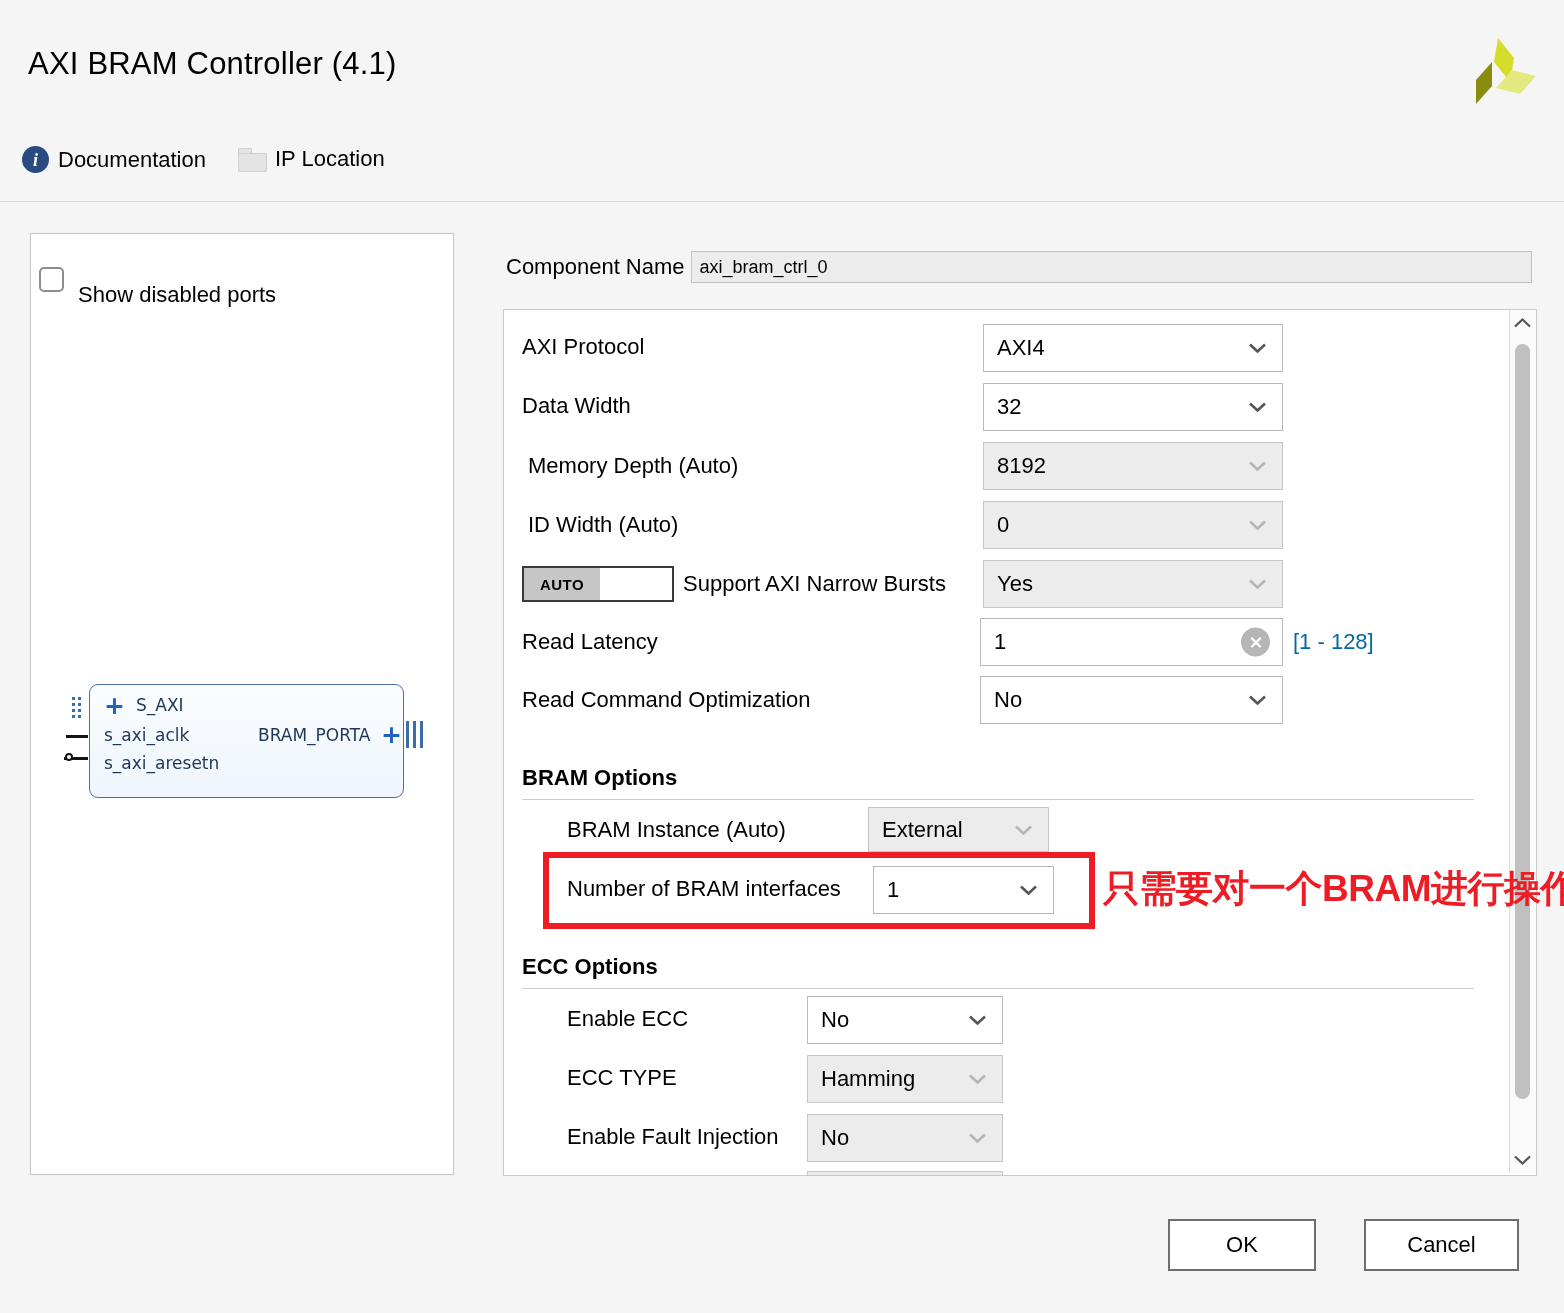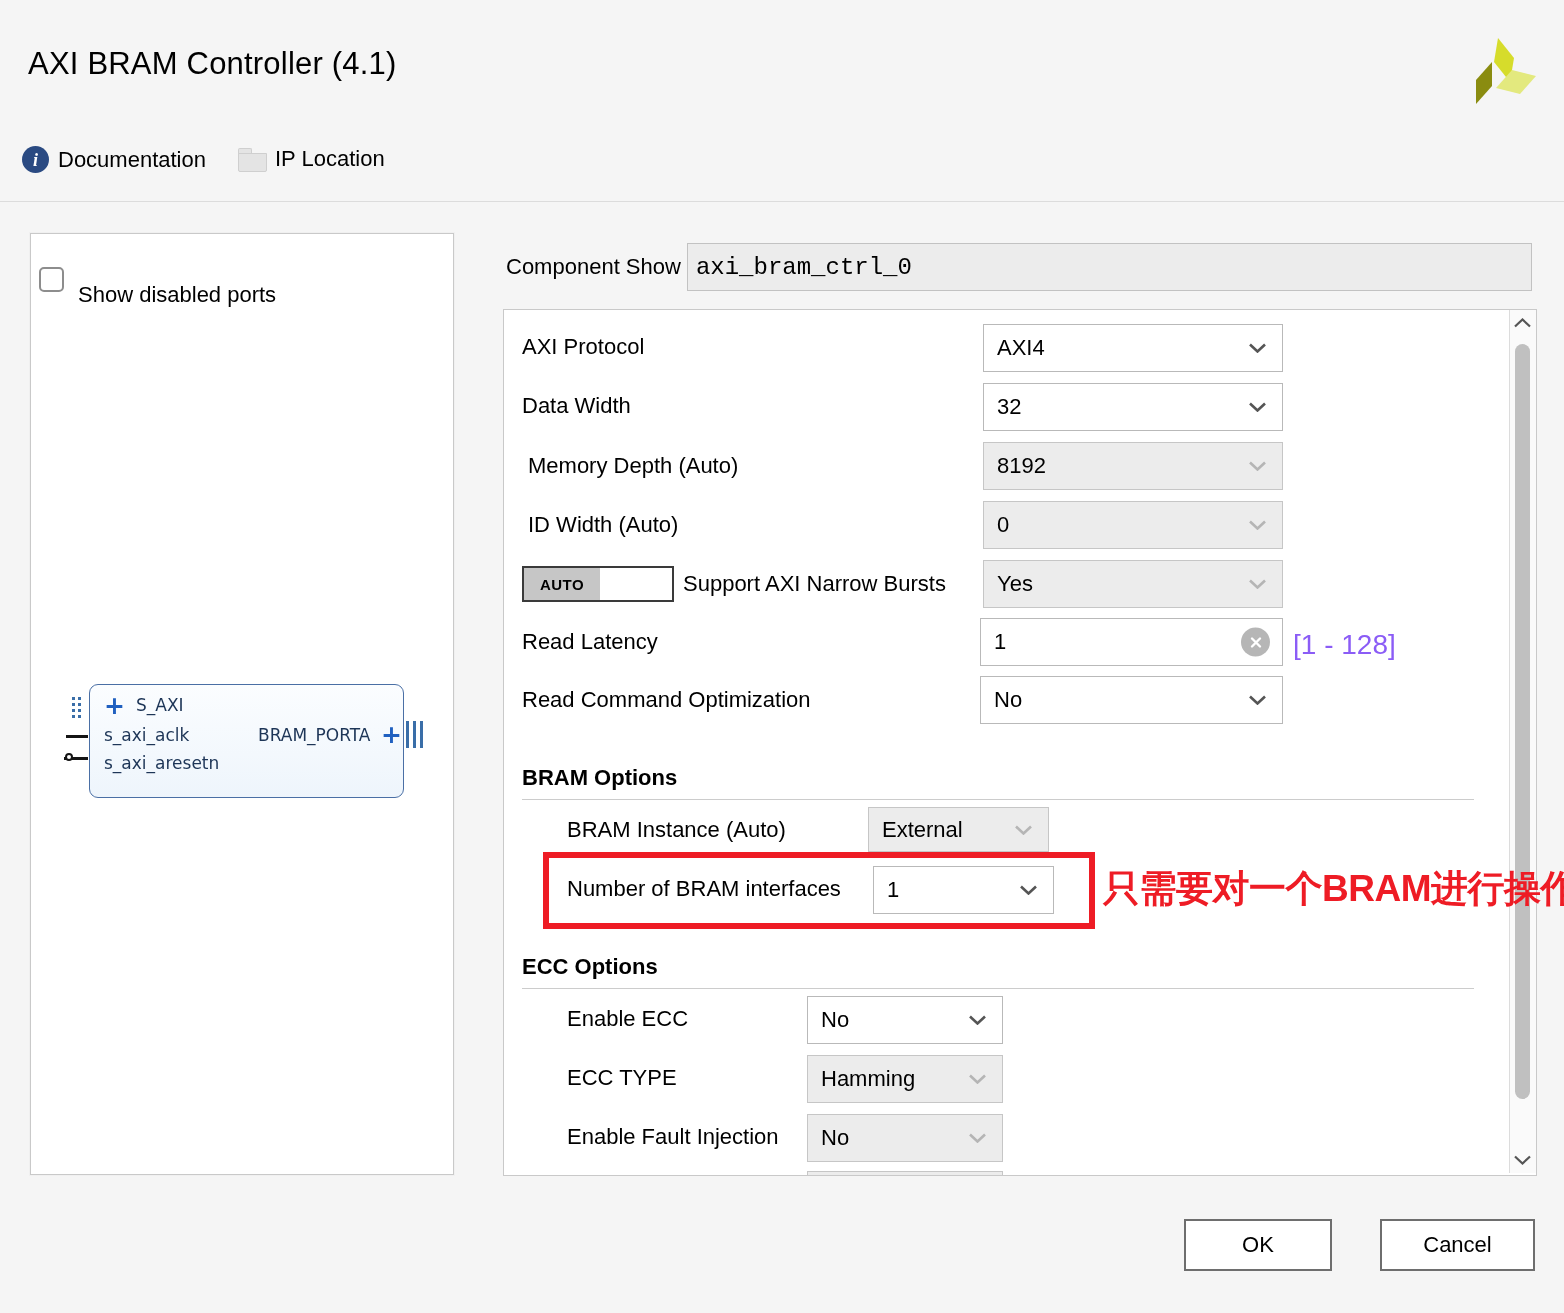--- a/index.html
+++ b/index.html
@@ -205,30 +205,29 @@
     display: flex;
     align-items: center;
   }
   .comp-label {
     font-size: 22px;
     white-space: nowrap;
     margin-right: 6px;
   }
   .comp-input {
     flex: 1;
-    height: 48px;
+    height: 32px;
     background: #ececec;
     border: 1px solid #c2c2c2;
     box-sizing: border-box;
     display: flex;
     align-items: center;
     padding-left: 8px;
-    font-size: 24px;
+    font-size: 18px;
     cursor: text;
-    font-family: Liberation Mono, monospace;
   }
 
   .scroll-panel {
     position: absolute;
     left: 503px; top: 309px;
     width: 1032px; height: 865px;
     background: #fff;
     border: 1px solid #c9c9c9;
     overflow: hidden;
   }
@@ -293,22 +292,22 @@
     border-radius: 50%;
     background: #b6b6b6;
     display: flex;
     align-items: center;
     justify-content: center;
     cursor: pointer;
   }
   .clear-ico svg { display: block; }
   .range-hint {
     position: absolute;
-    font-size: 28px;
-    color: #8b5cf6;
+    font-size: 22px;
+    color: #0369a1;
     white-space: nowrap;
   }
 
   
   .auto-toggle {
     position: absolute;
     width: 152px; height: 36px;
     border: 2px solid #3a3a3a;
     box-sizing: border-box;
     display: flex;
@@ -395,21 +394,20 @@
     position: absolute;
     box-sizing: border-box;
     height: 52px;
     border: 2px solid #6e6e6e;
     background: #fff;
     display: flex;
     align-items: center;
     justify-content: center;
     font-size: 22px;
     cursor: pointer;
-    margin-left: 16px;
   }
   .btn-ok { left: 1168px; top: 1219px; width: 148px; }
   .btn-cancel { left: 1364px; top: 1219px; width: 155px; }
 </style>
 </head>
 <body>
 
 <div class="titlebar">
   <div class="dialog-title">AXI BRAM Controller (4.1)</div>
   <svg class="brand-logo" viewBox="0 0 72 68">
@@ -463,21 +461,21 @@
     <span class="plus-ico plus-porta">+</span>
     <span class="bus-bars">
       <i style="left:0"></i>
         <i style="left:7px"></i>
         <i style="left:14px"></i>
     </span>
   </div>
 </div>
 
 <div class="comp-row">
-  <span class="comp-label">Component Show</span>
+  <span class="comp-label">Component Name</span>
   <span class="comp-input">axi_bram_ctrl_0</span>
 </div>
 
 <div class="scroll-panel">
   <div class="scroll-inner">
 
     <div class="field-row" style="left:18px; top:24px;">
       <span class="field-label">AXI Protocol</span>
     </div>
     <div class="ddl" style="left:479px; top:14px; width:300px; height:48px;">

